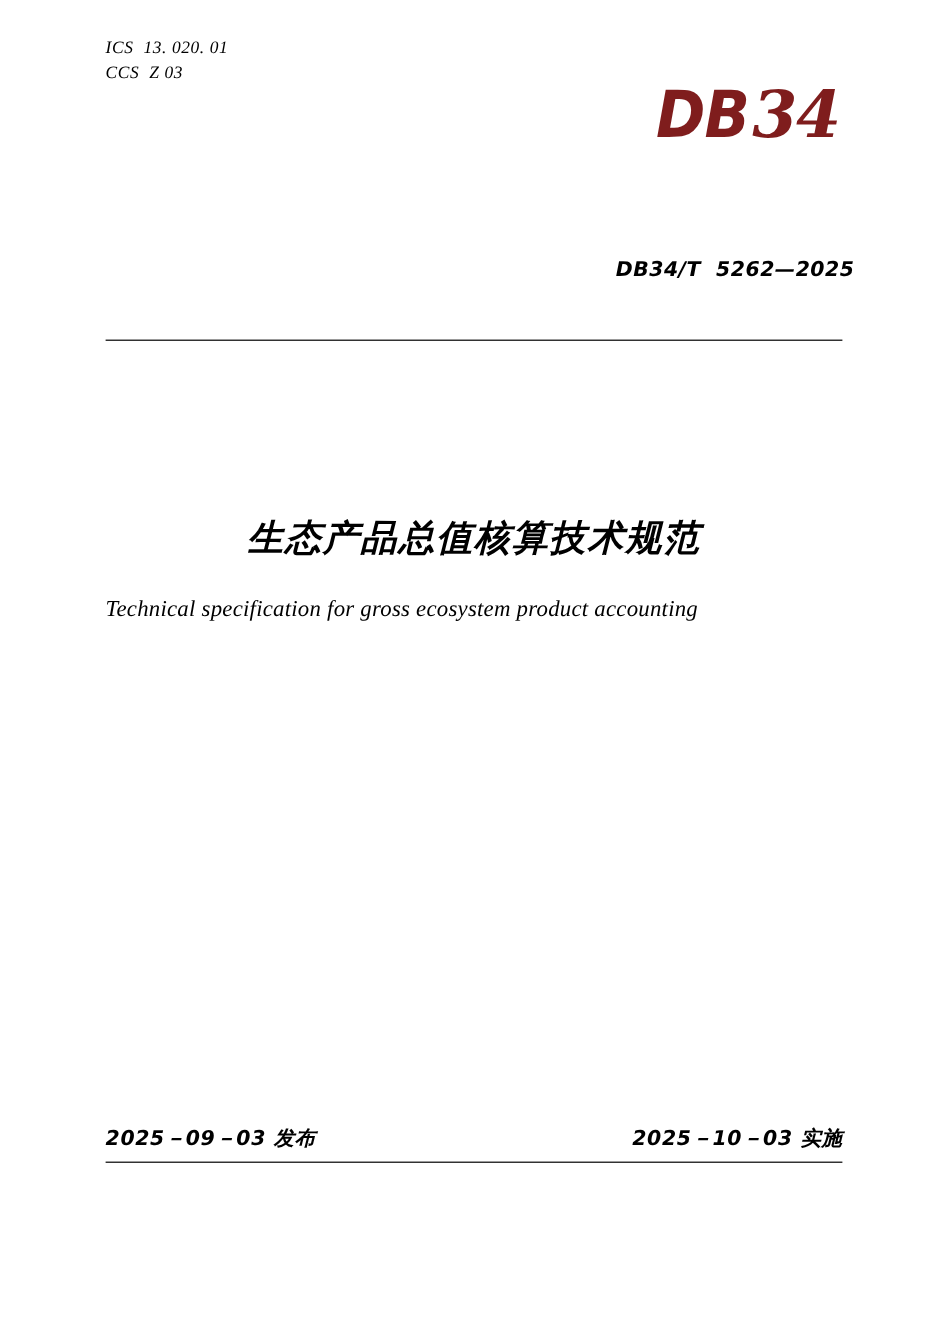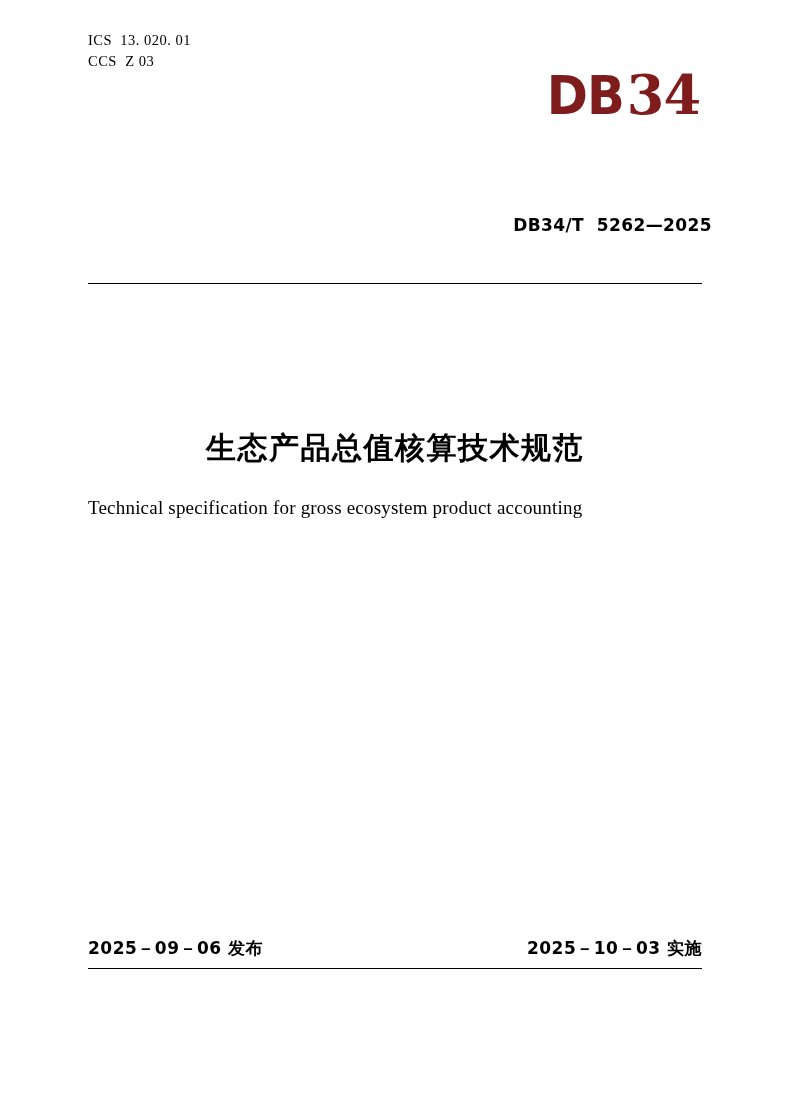--- a/index.html
+++ b/index.html
@@ -14,20 +14,21 @@
     font-family: "Liberation Serif", serif;
     color: #000000;
     overflow: hidden;
   }
 
   .page {
     position: absolute;
     left: 0; top: 0;
     width: 790px;
     height: 806px;
+    font-style: italic;
   }
 
   
   .codes {
     position: absolute;
     left: 88px;
     top: 30px;
     line-height: 1.45;
   }
   .code-line {
@@ -179,19 +180,19 @@
 
 
   <div class="std-number">DB34/T  5262—2025</div>
 
   <div class="rule-top"></div>
 
   <div class="doc-title-cn">生态产品总值核算技术规范</div>
   <div class="doc-title-en">Technical specification for gross ecosystem product accounting</div>
 
   <div class="date-row">
-    <div>2025－09－06 发布</div>
+    <div>2025－09－03 发布</div>
     <div>2025－10－03 实施</div>
   </div>
   <div class="rule-bottom"></div>
 
 
 </div>
 
 </body></html>

